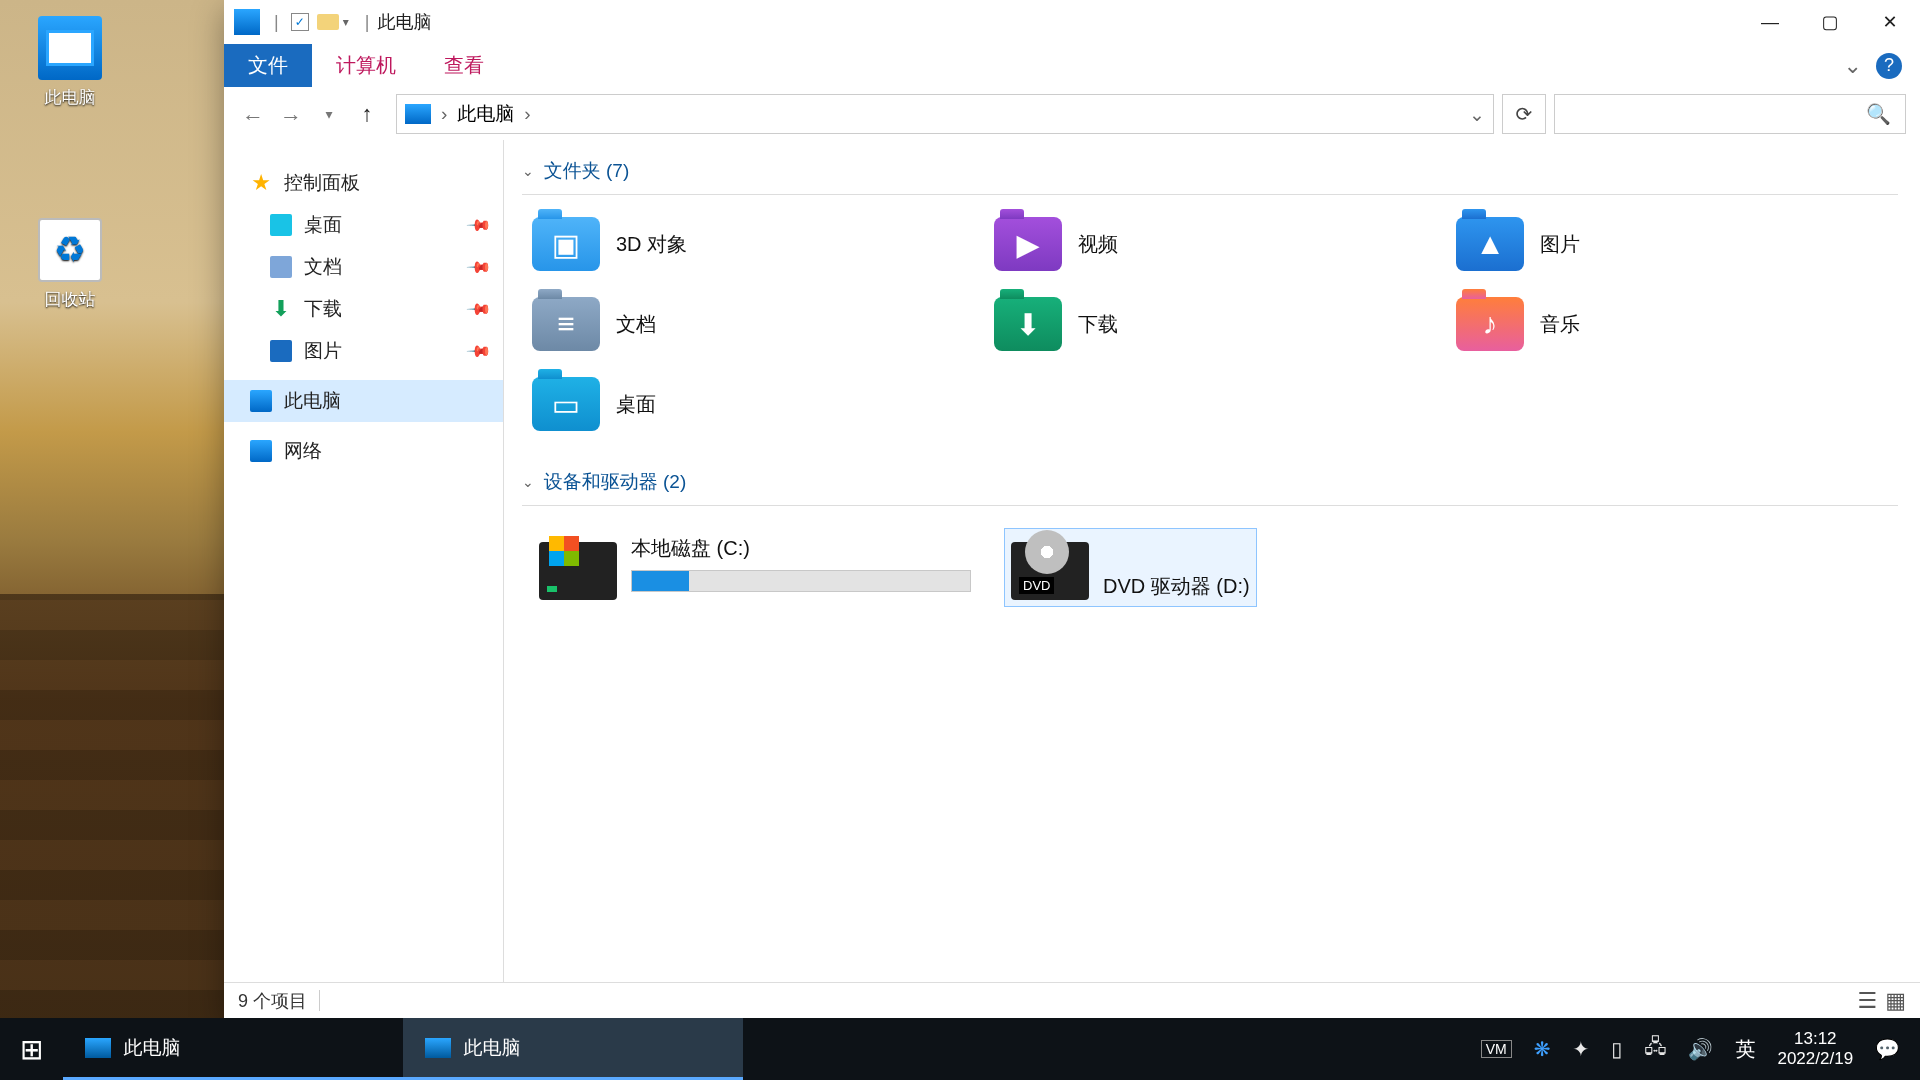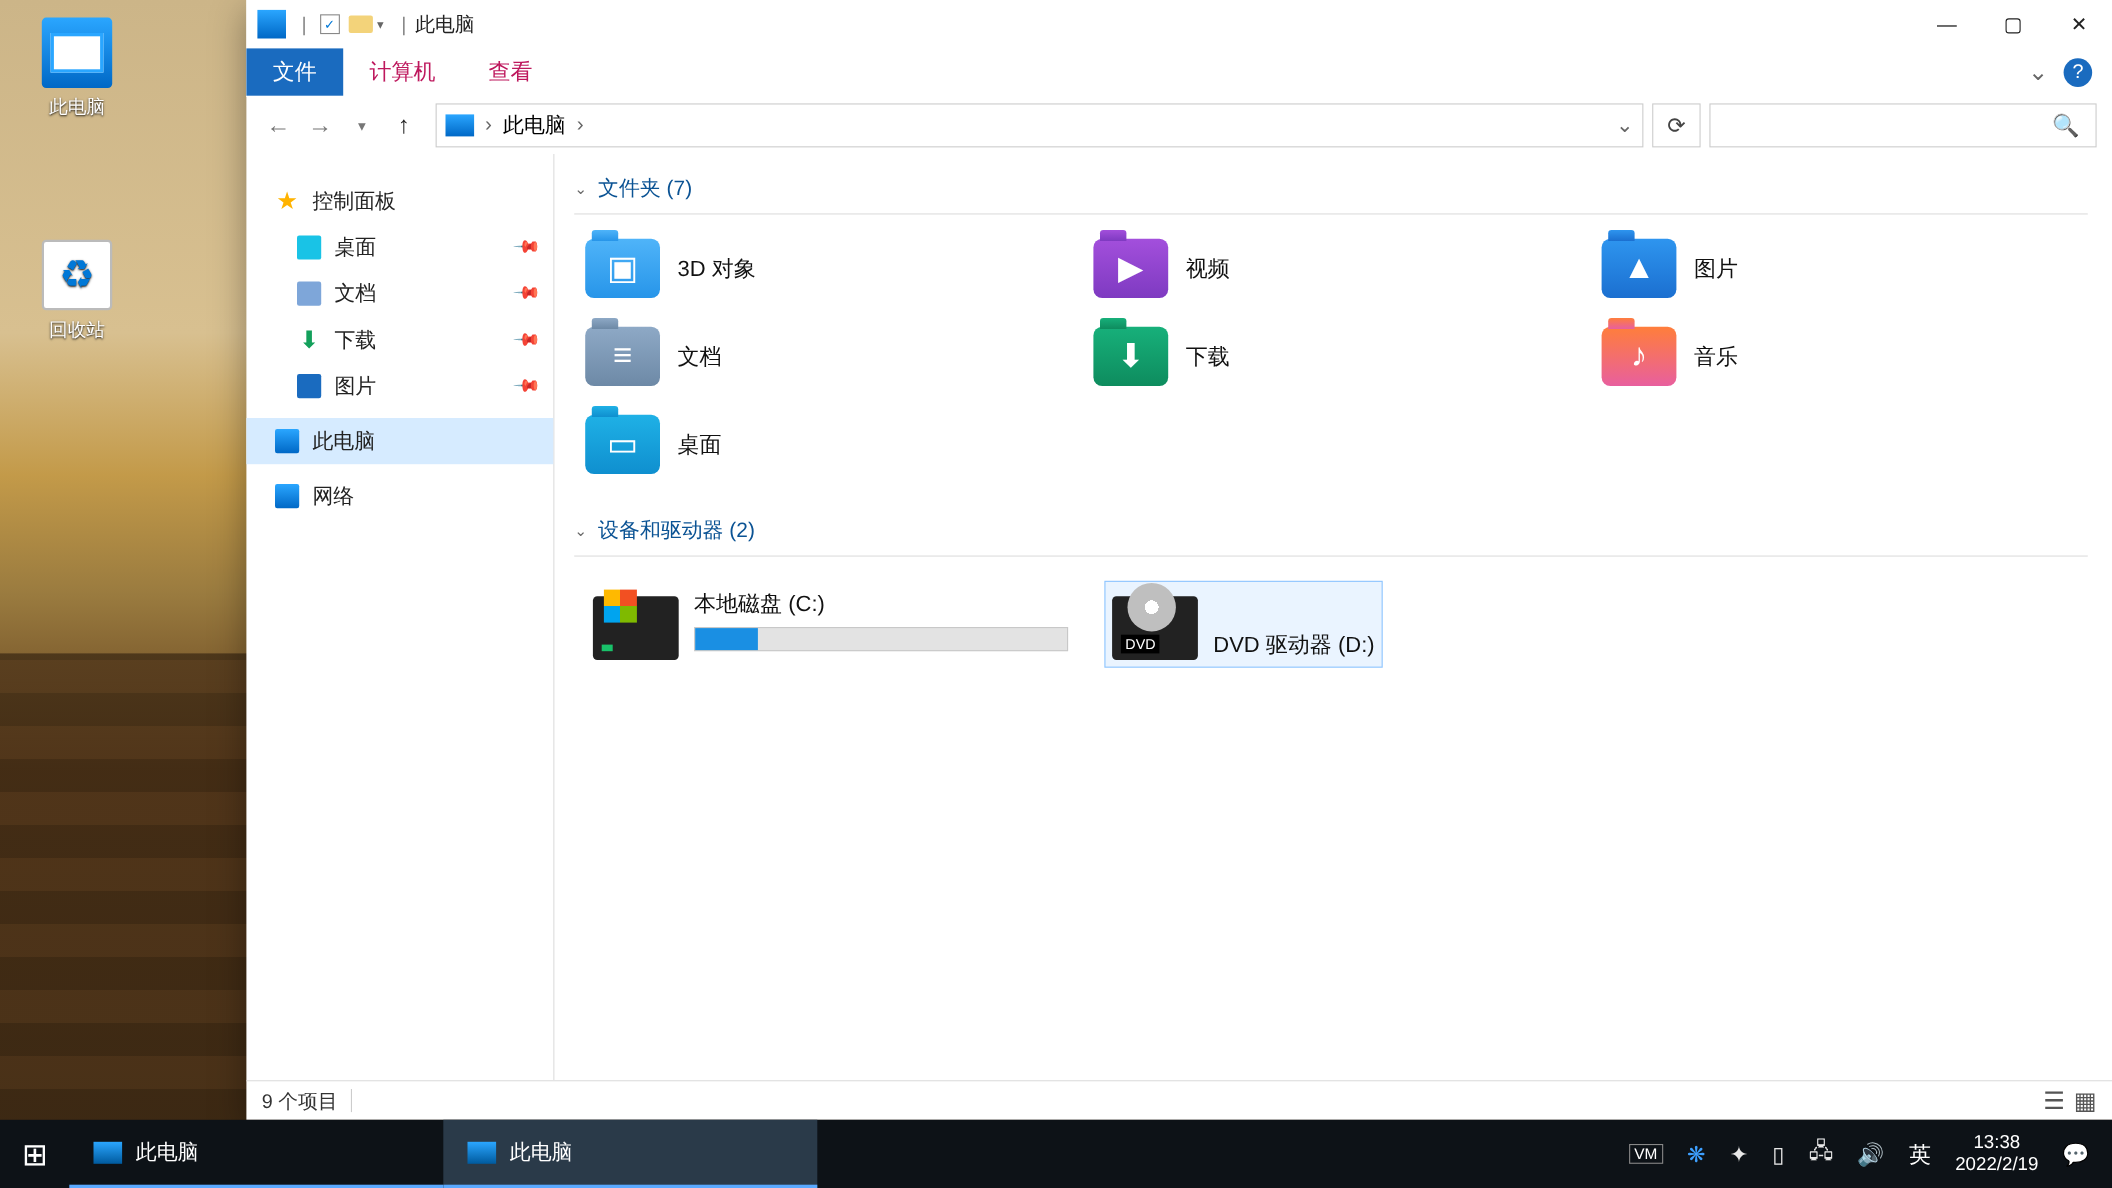--- a/index.html
+++ b/index.html
@@ -295,18 +295,18 @@
   </div>
   <div id="tray">
     <span class="vm">VM</span>
     <span class="ico" style="color:#3ea0ff">❋</span>
     <span class="ico">✦</span>
     <span class="ico">▯</span>
     <span class="ico">🖧</span>
     <span class="ico">🔊</span>
     <span class="ime">英</span>
     <div class="clock">
-      <div>13:38</div>
+      <div>13:12</div>
       <div>2022/2/19</div>
     </div>
     <span class="ico">💬</span>
   </div>
 </div>
 
 </body></html>

